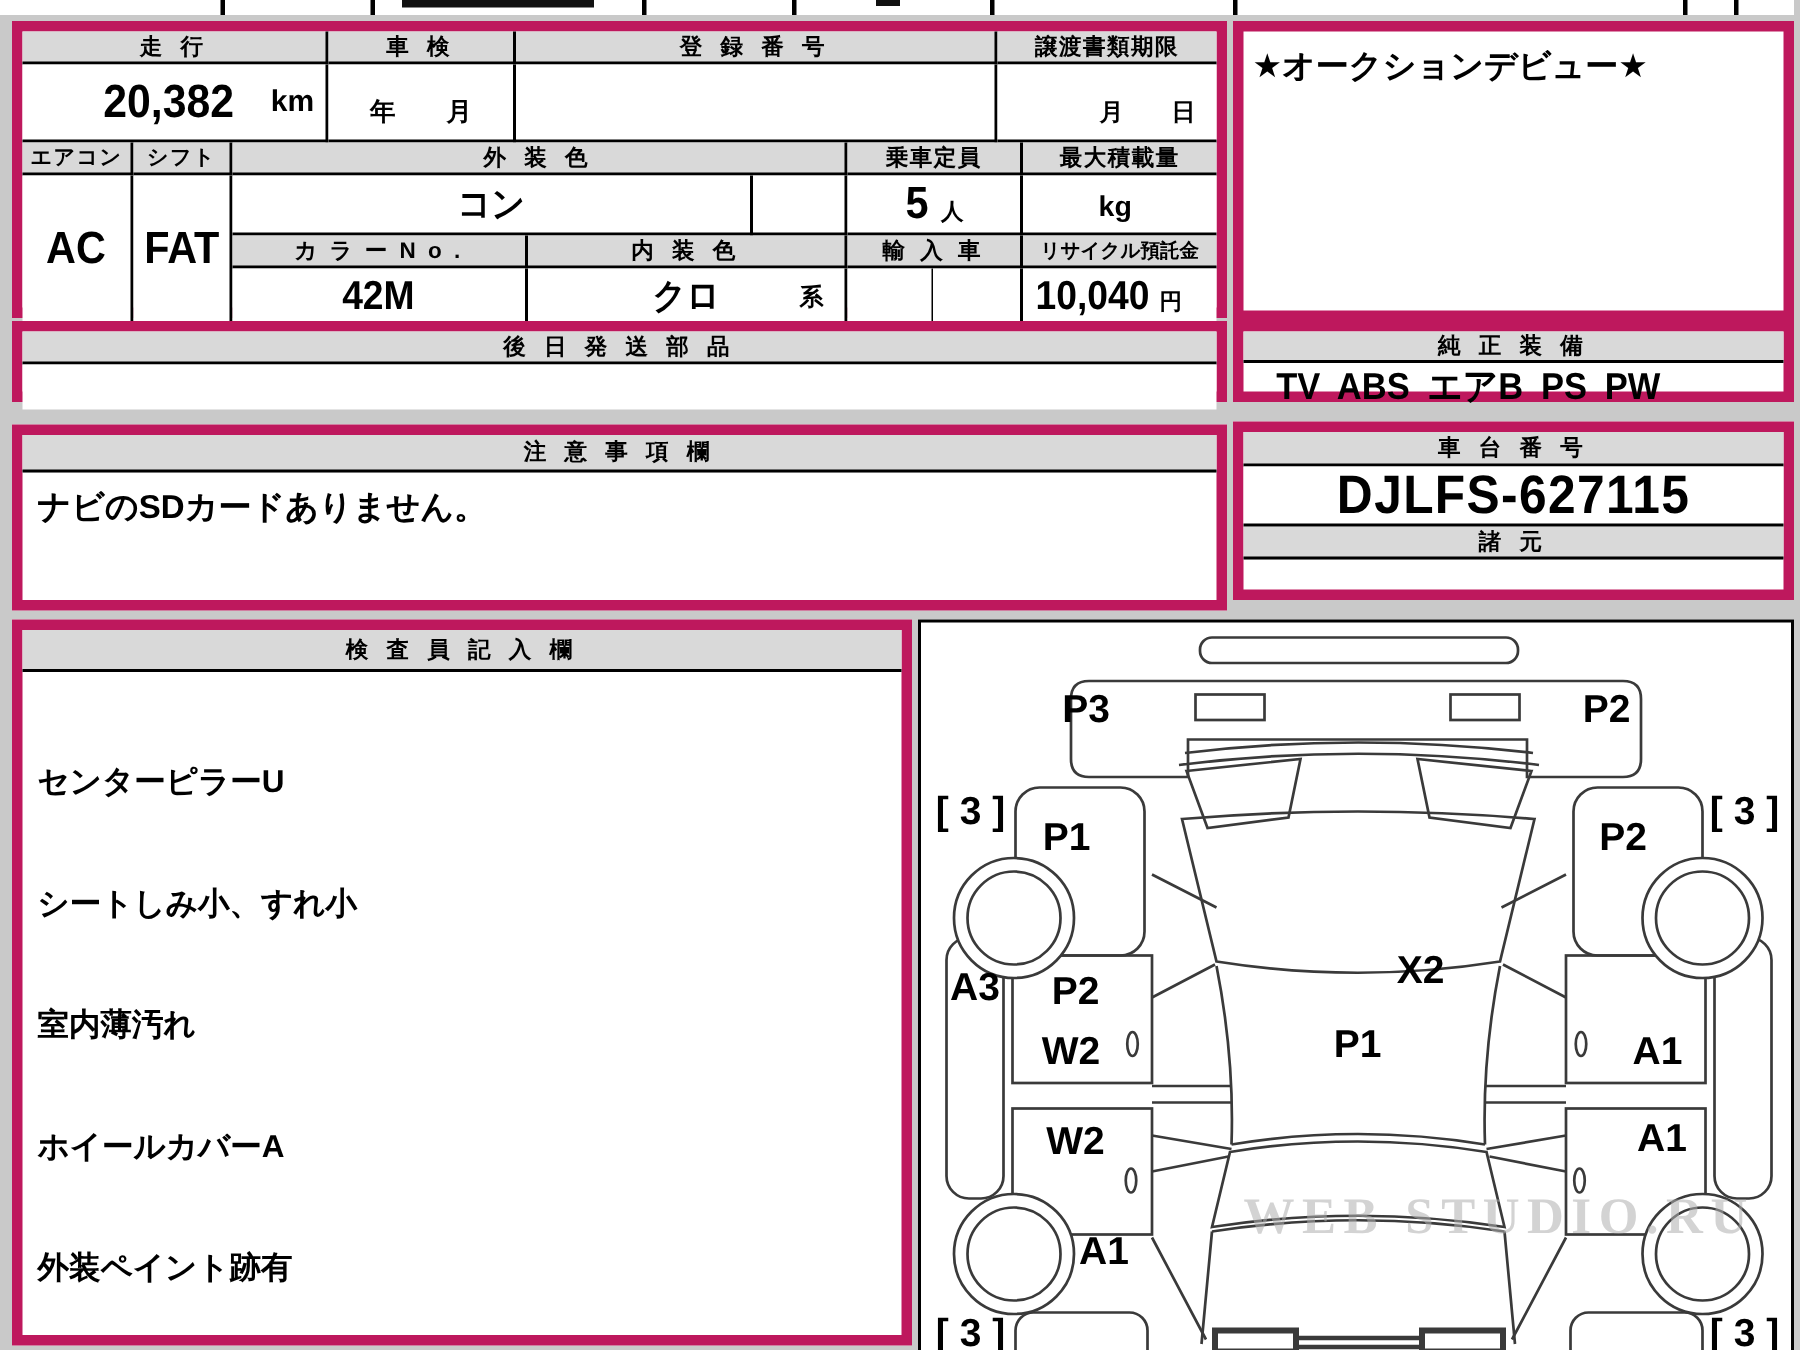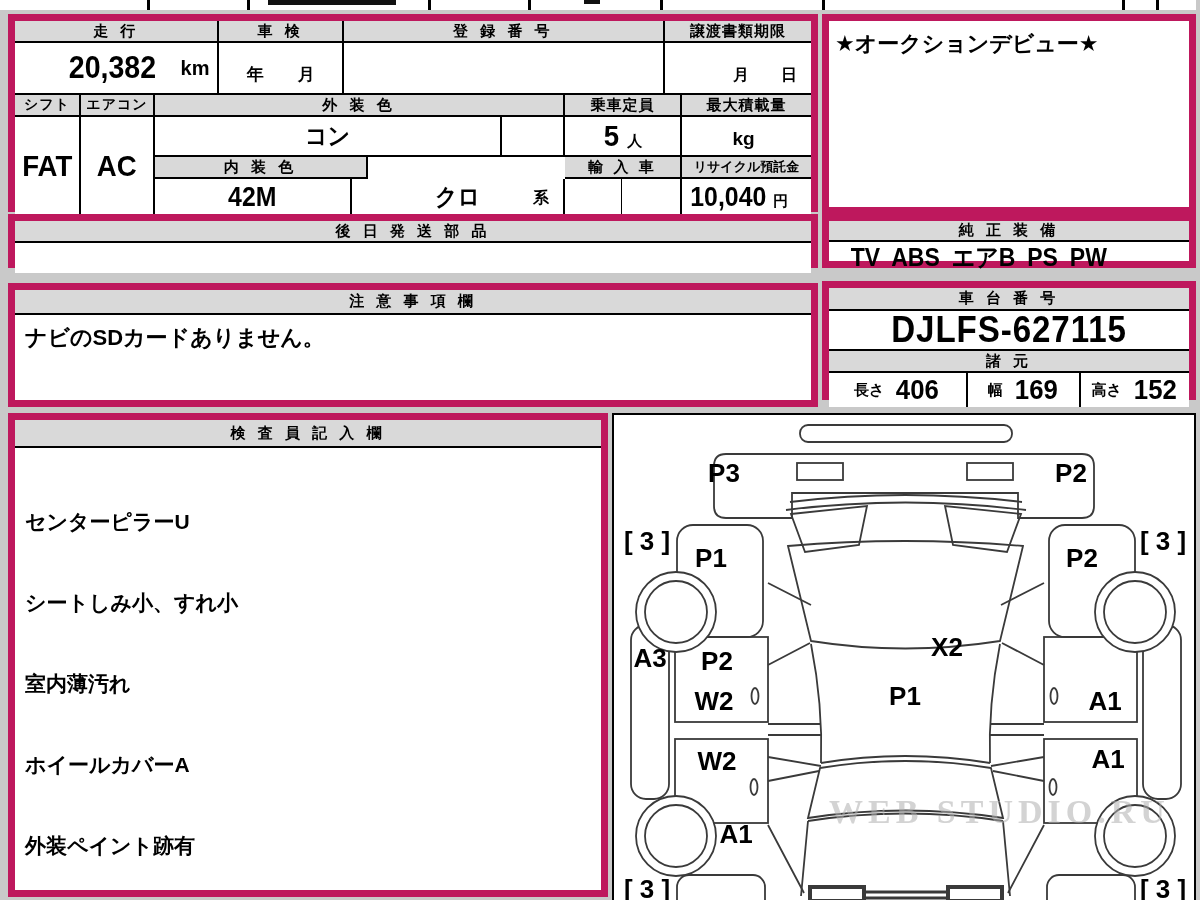--- a/index.html
+++ b/index.html
@@ -61,43 +61,44 @@
       <span class="num" style="font-size:31px">20,382</span>
       <span class="unit" style="font-size:20px">km</span>
     </div>
     <div class="cell br bb" style="width:126px;align-items:flex-end;padding-bottom:7px;font-weight:bold;font-size:17px;white-space:pre">年　　月</div>
     <div class="cell br bb" style="width:325px"></div>
     <div class="cell bb" style="width:148px;align-items:flex-end;justify-content:flex-end;padding:0 14px 7px 0;font-weight:bold;font-size:16px;white-space:pre">月　　日</div>
   </div>
 
   <div class="row" style="height:120px">
 
+    <div class="col" style="width:74px">
+      <div class="cell hd br bb tight" style="height:22px;font-size:14px">エアコン</div>
+      <div class="cell br" style="flex:1">
+        <span class="num" style="font-size:30px">AC</span>
+      </div>
+    </div>
+
     <div class="col" style="width:66px">
       <div class="cell hd br bb tight" style="height:22px;font-size:14px">シフト</div>
       <div class="cell br" style="flex:1">
         <span class="num" style="font-size:30px">FAT</span>
-      </div>
-    </div>
-
-    <div class="col" style="width:74px">
-      <div class="cell hd br bb tight" style="height:22px;font-size:14px">エアコン</div>
-      <div class="cell br" style="flex:1">
-        <span class="num" style="font-size:30px">AC</span>
       </div>
     </div>
 
     <div class="col" style="width:410px">
       <div class="cell hd br bb" style="height:22px">外 装 色</div>
       <div class="row" style="height:40px">
         <div class="cell br bb" style="width:347px">
           <span class="num" style="font-size:24px">コン</span>
         </div>
         <div class="cell br bb" style="width:63px"></div>
       </div>
       <div class="row" style="height:22px">
+        <div class="cell hd br bb tight" style="width:197px;letter-spacing:2px">カ ラ ー N o .</div>
         <div class="cell hd br bb" style="width:213px">内 装 色</div>
       </div>
       <div class="row" style="height:36px">
         <div class="cell br" style="width:197px">
           <span class="num" style="font-size:27px">42M</span>
         </div>
         <div class="cell br" style="width:213px">
           <span class="num" style="font-size:24px">クロ</span>
           <span class="unit" style="font-size:16px;position:absolute;right:14px;bottom:6px">系</span>
         </div>
@@ -160,34 +161,20 @@
   <div class="hd bb" style="height:19px">純 正 装 備</div>
   <div style="height:31px;display:flex;align-items:center;padding-left:8px;font-weight:bold;font-size:25px;word-spacing:6px" class="num">TV ABS エアB PS PW</div>
 </div>
 
 <div class="box" style="left:822px;top:281px;width:374px;height:119px">
   <div class="hd bb" style="height:21px">車 台 番 号</div>
   <div class="cell bb" style="height:40px">
     <span class="num" style="font-size:36px;letter-spacing:1px">DJLFS-627115</span>
   </div>
   <div class="hd bb" style="height:20px">諸 元</div>
-  <div class="row" style="height:34px">
-    <div class="cell br" style="width:139px;gap:10px">
-      <span style="font-weight:bold;font-size:15px">長さ</span>
-      <span class="num" style="font-size:28px">406</span>
-    </div>
-    <div class="cell br" style="width:113px;gap:10px">
-      <span style="font-weight:bold;font-size:15px">幅</span>
-      <span class="num" style="font-size:28px">169</span>
-    </div>
-    <div class="cell" style="flex:1;gap:10px">
-      <span style="font-weight:bold;font-size:15px">高さ</span>
-      <span class="num" style="font-size:28px">152</span>
-    </div>
-  </div>
 </div>
 
 <div id="diagram">
   <svg width="580" height="488" viewBox="0 0 580 488">
     <g stroke="#3a3a3a" stroke-width="1.8" fill="none">
 
       <rect x="186" y="10" width="212" height="17" rx="8"></rect>
 
       <path d="M112,39 H468 Q480,39 480,51 V91 Q480,103 468,103 H404 V78 H178 V103 H112 Q100,103 100,91 V51 Q100,39 112,39 Z"></path>
       <rect x="183" y="48" width="46" height="17"></rect>

